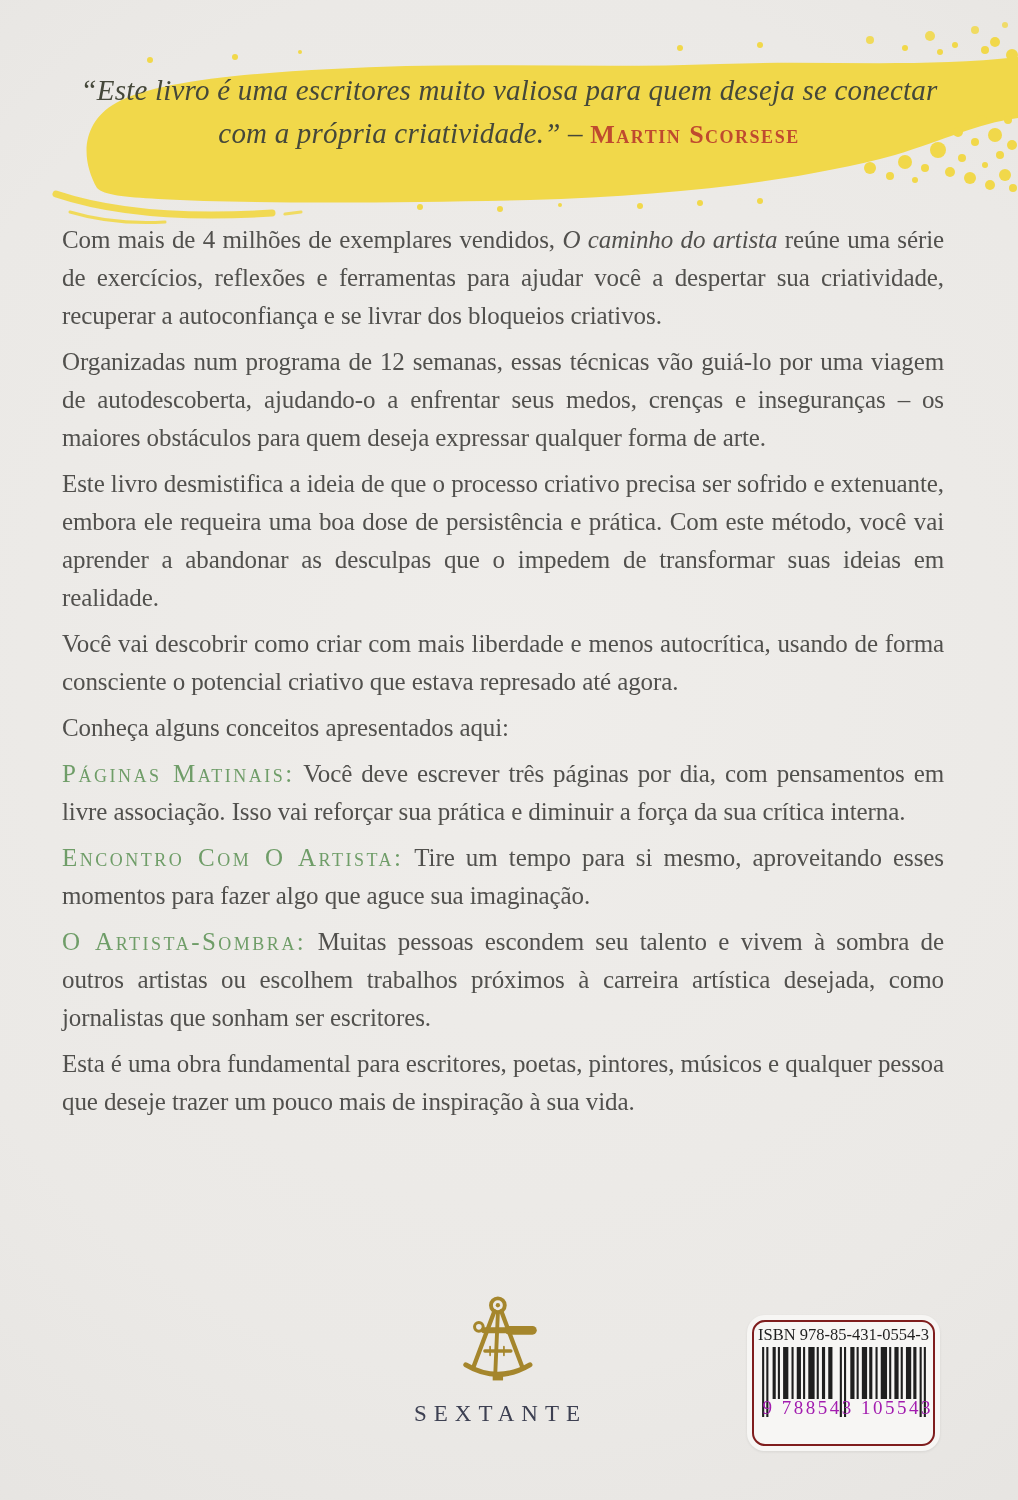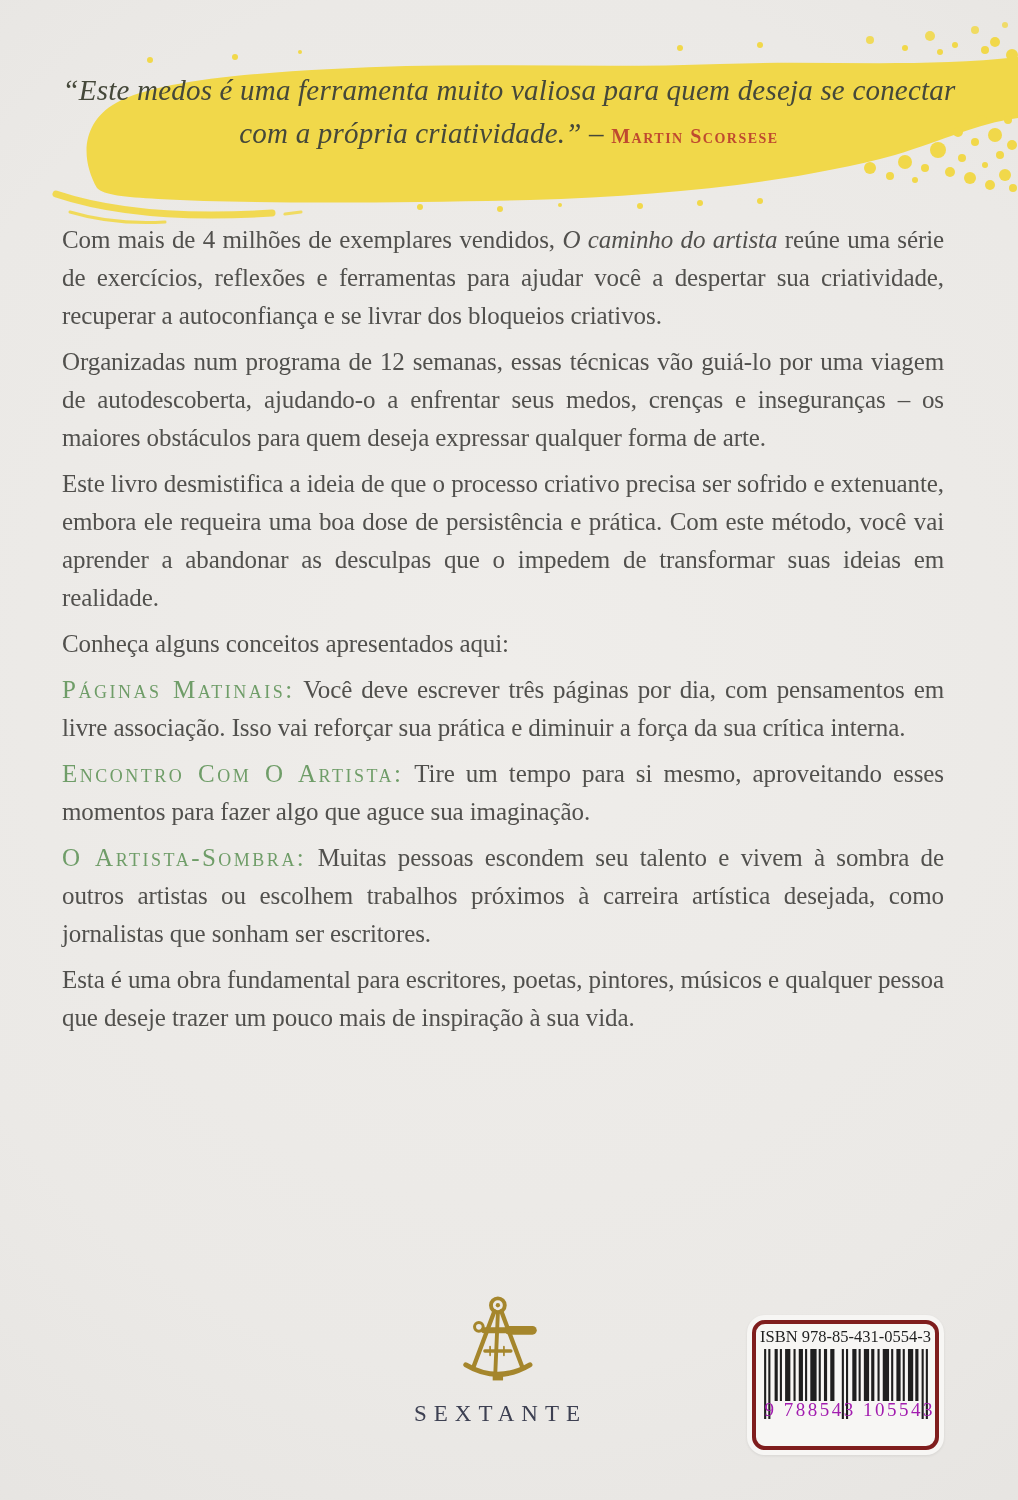--- a/index.html
+++ b/index.html
@@ -25,21 +25,21 @@
     font-size: 29px;
     color: #45483a;
     letter-spacing: 0.2px;
   }
   .quote-line.l1 { top: 74px; }
   .quote-line.l2 { top: 117px; }
   .attribution {
     font-style: normal;
     font-variant: small-caps;
     font-weight: bold;
-    font-size: 20px;
+    font-size: 26px;
     letter-spacing: 1.5px;
     color: #bf4a2f;
   }
 
   
   .bodytext {
     position: absolute;
     top: 221px; left: 62px;
     width: 882px;
     font-size: 25px;
@@ -75,21 +75,21 @@
   
   .barcode-label {
     position: absolute;
     left: 747px; top: 1315px;
     background: #f7f6f4;
     border-radius: 18px;
     padding: 5px;
     box-shadow: 0 1px 3px rgba(0,0,0,0.08);
   }
   .barcode-inner {
-    border: 4px solid #7f1d1d;
+    border: 2px solid #7f1d1d;
     border-radius: 13px;
     width: 179px;
     height: 119px;
     padding-top: 3px;
     overflow: hidden;
   }
   .isbn {
     font-size: 16.5px;
     text-align: center;
     color: #1f1f1f;
@@ -164,30 +164,31 @@
         <circle cx="760" cy="201" r="3"></circle>
     </g>
 
     <g stroke="#f1d84a" fill="none" stroke-linecap="round">
       <path d="M 56 194 C 110 212 180 219 272 213" stroke-width="7" opacity="0.95"></path>
       <path d="M 70 212 C 100 221 130 224 165 222" stroke-width="3" opacity="0.9"></path>
       <path d="M 285 214 l 16 -2" stroke-width="3" opacity="0.85"></path>
     </g>
   </svg>
 
-  <div class="quote-line l1">“Este medos é uma ferramenta muito valiosa para quem deseja se conectar</div>
+  <div class="quote-line l1">“Este livro é uma escritores muito valiosa para quem deseja se conectar</div>
   <div class="quote-line l2"><span>com a própria criatividade.” – </span><span class="attribution">Martin Scorsese</span></div>
 
   <div class="bodytext">
     <p><span>Com mais de 4 milhões de exemplares vendidos, </span><em>O caminho do artista</em><span> reúne uma série de exercícios, reflexões e ferramentas para ajudar você a despertar sua criatividade, recuperar a autoconfiança e se livrar dos bloqueios criativos.</span></p>
 
     <p>Organizadas num programa de 12 semanas, essas técnicas vão guiá-lo por uma viagem de autodescoberta, ajudando-o a enfrentar seus medos, crenças e inseguranças – os maiores obstáculos para quem deseja expressar qualquer forma de arte.</p>
 
     <p>Este livro desmistifica a ideia de que o processo criativo precisa ser sofrido e extenuante, embora ele requeira uma boa dose de persistência e prática. Com este método, você vai aprender a abandonar as desculpas que o impedem de transformar suas ideias em realidade.</p>
 
+    <p>Você vai descobrir como criar com mais liberdade e menos autocrítica, usando de forma consciente o potencial criativo que estava represado até agora.</p>
 
     <p>Conheça alguns conceitos apresentados aqui:</p>
 
     <p><span class="term">Páginas Matinais:</span><span> Você deve escrever três páginas por dia, com pensamentos em livre associação. Isso vai reforçar sua prática e diminuir a força da sua crítica interna.</span></p>
 
     <p><span class="term">Encontro Com O Artista:</span><span> Tire um tempo para si mesmo, aproveitando esses momentos para fazer algo que aguce sua imaginação.</span></p>
 
     <p><span class="term">O Artista-Sombra:</span><span> Muitas pessoas escondem seu talento e vivem à sombra de outros artistas ou escolhem trabalhos próximos à carreira artística desejada, como jornalistas que sonham ser escritores.</span></p>
 
 

